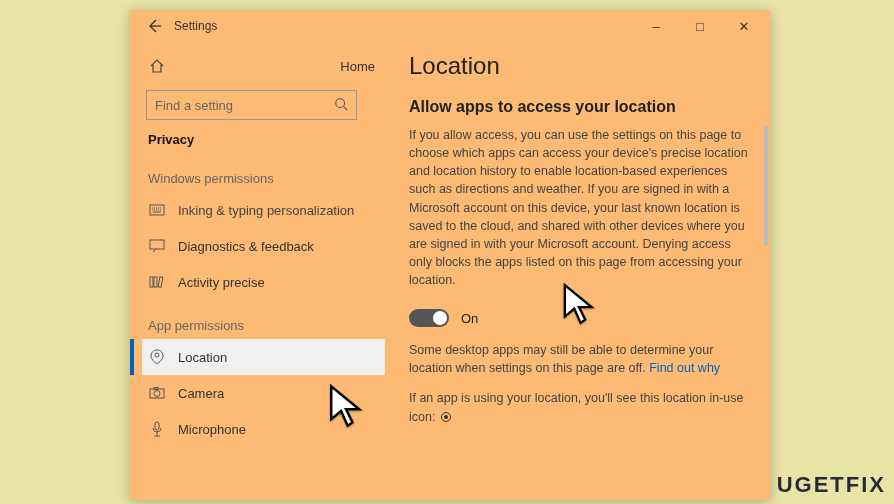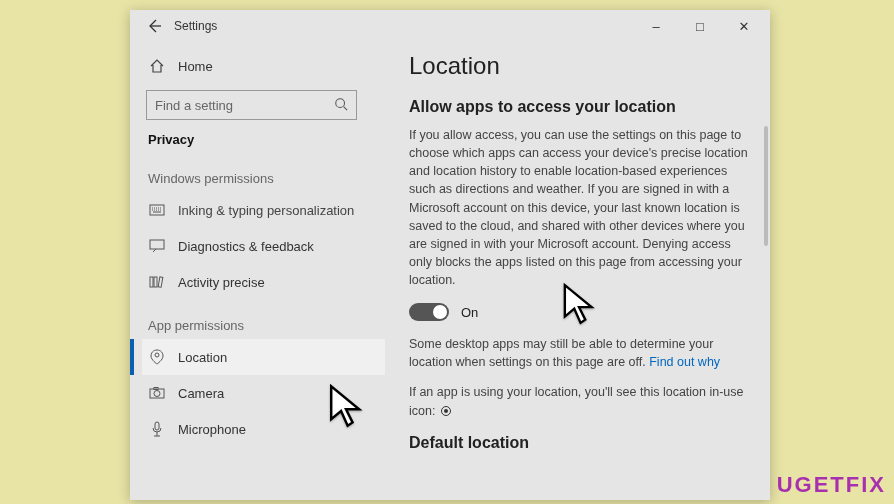--- a/index.html
+++ b/index.html
@@ -10,21 +10,21 @@
     height: 504px;
     overflow: hidden;
     position: relative;
   }
   .window {
     position: absolute;
     left: 130px;
     top: 10px;
     width: 640px;
     height: 490px;
-    background: #e5e5e5;
+    background: #fdba74;
     box-shadow: 0 2px 12px rgba(0,0,0,0.25);
     display: flex;
     flex-direction: column;
     font-size: 13px;
     color: #212121;
   }
   .titlebar {
     height: 32px;
     display: flex;
     align-items: center;
@@ -51,21 +51,21 @@
     overflow:hidden;
     border-right: 0;
     position:relative;
   }
   .side-row {
     display:flex;align-items:center;gap:12px;
     height:36px;padding:0 10px 0 6px;
     color:#333;
     font-size:13px;
   }
-  .side-row.home { margin-bottom:6px; }
+  .side-row.home { margin-bottom:6px;justify-content:space-between; }
   .side-icon { width:18px;display:inline-flex;justify-content:center;color:#444; }
   .search {
     margin:4px 28px 10px 4px;
     height:30px;border:1px solid #999;
     display:flex;align-items:center;padding:0 8px;
     color:#777;font-style:italic;
   }
   .search .sspacer{flex:1}
   .search .placeholder{font-style:normal;color:#666;}
   .section-label {
@@ -91,21 +91,21 @@
   .main h1 {
     font-weight:400;font-size:24px;margin:6px 0 18px 0;
   }
   .main h2 {
     font-weight:600;font-size:16px;margin:0 0 10px 0;color:#222;
   }
   .main p {
     font-size:12.5px;line-height:1.45;color:#444;margin-bottom:12px;
   }
   .main a { color:#0067c0; text-decoration:none; }
-  .toggle-row{display:flex;align-items:center;gap:12px;margin:14px 0 14px 0;}
+  .toggle-row{display:flex;align-items:center;gap:12px;margin:20px 0 14px 0;}
   .toggle {
     width:40px;height:18px;border-radius:10px;background:#555;position:relative;
   }
   .toggle .knob{
     position:absolute;right:2px;top:2px;width:14px;height:14px;border-radius:50%;background:#fff;
   }
   .toggle-label{font-size:13px;color:#222;}
   .in-use-icon{
     display:inline-block;width:10px;height:10px;border:1.5px solid #333;border-radius:50%;position:relative;vertical-align:middle;margin-left:2px;
   }
@@ -114,21 +114,21 @@
     position:absolute;right:2px;top:84px;width:4px;height:120px;background:#bbb;border-radius:2px;
   }
   .main h2.second{margin-top:14px;}
   
   .cursor {
     position:absolute;pointer-events:none;
   }
   .cursor svg{filter:drop-shadow(0 1px 1px rgba(0,0,0,.3));}
   .watermark{
     position:absolute;right:8px;bottom:6px;
-    font-size:22px;letter-spacing:2px;color:#a21caf;font-weight:600;
+    font-size:22px;letter-spacing:2px;color:#0f172a;font-weight:600;
     font-family:inherit;
     opacity:.9;
   }
 </style>
 </head>
 <body>
 
 <div class="window">
 
   <div class="titlebar">
@@ -252,21 +252,20 @@
 
       <p>
         <span>Some desktop apps may still be able to determine your location when settings on this page are off. </span><a href="#">Find out why</a>
       </p>
 
       <p>
         <span>If an app is using your location, you'll see this location in-use icon:</span>
         <span class="in-use-icon"></span>
       </p>
 
-      <h2 class="second">Default location</h2>
 
       <div class="scroll-thumb"></div>
     </div>
   </div>
 
 </div>
 
 <div class="cursor" style="left:560px;top:282px;">
   <svg width="38" height="44" viewBox="0 0 24 28">
       <path d="M3 2 L3 22 L9 17 L13 26 L16 24 L12 16 L20 16 Z" fill="#fff" stroke="#000" stroke-width="1.5"></path>

